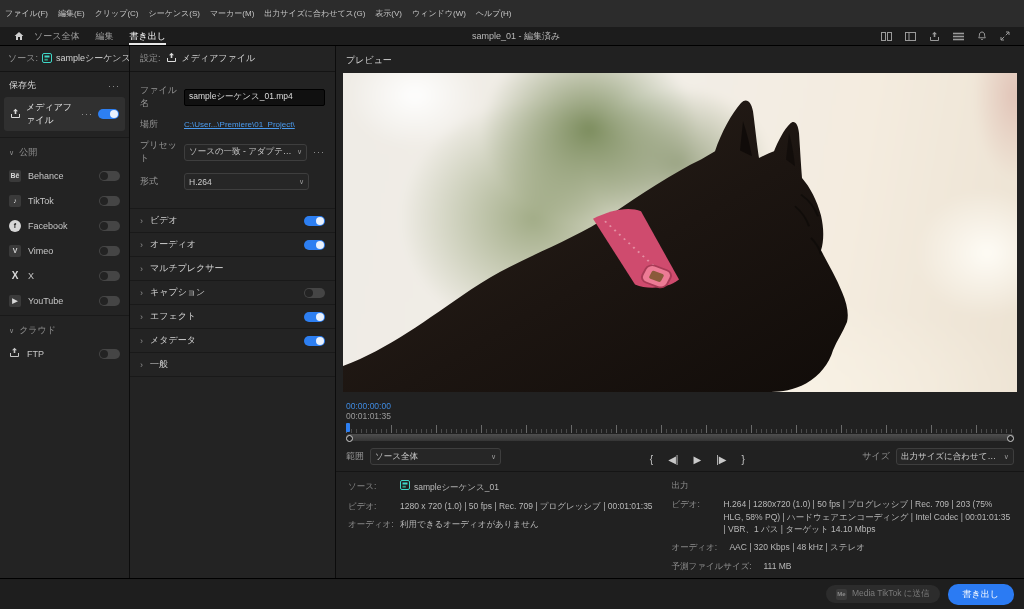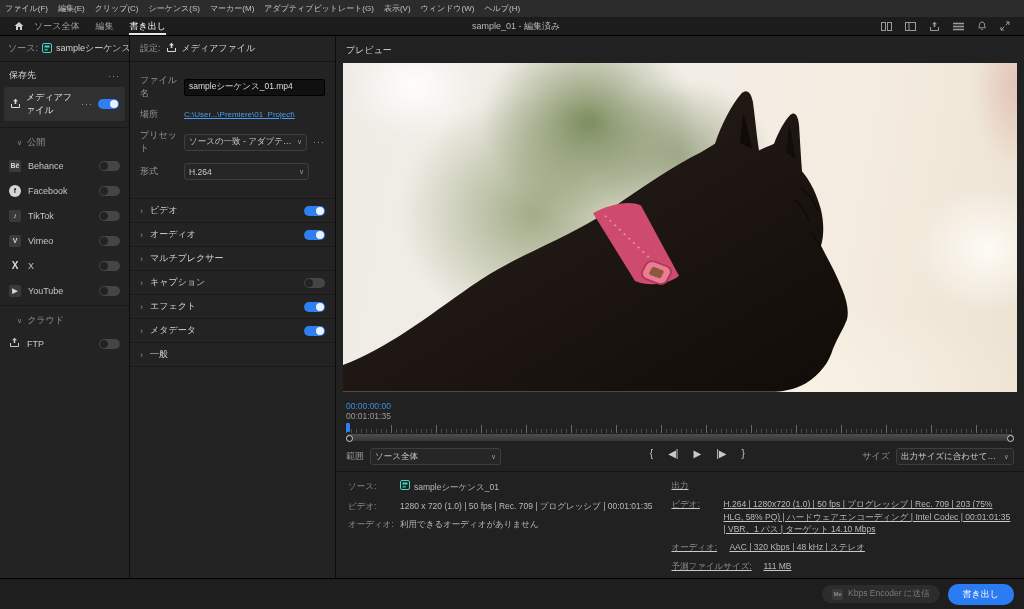--- a/index.html
+++ b/index.html
@@ -1,21 +1,21 @@
 <!DOCTYPE html>
 <html><head>
 <meta charset="utf-8">
 <style>
   * { margin:0; padding:0; box-sizing:border-box; }
   html,body { width:1024px; height:609px; overflow:hidden; background:#1d1d1d;
     font-family:"Liberation Sans", sans-serif; -webkit-font-smoothing:antialiased; }
   .app { width:1024px; height:609px; display:flex; flex-direction:column; color:#c8c8c8; }
 
   
-  .menubar { height:17px; background:#2c2c2c; display:flex; align-items:center;
+  .menubar { height:27px; background:#2c2c2c; display:flex; align-items:center;
     gap:10px; padding:0 5px; font-size:8px; color:#c4c4c4; flex:0 0 auto; }
   .menubar span { cursor:default; white-space:nowrap; }
 
   
   .header { height:19px; background:#1c1c1c; border-bottom:1px solid #000;
     display:flex; align-items:center; position:relative; flex:0 0 auto; }
   .home { margin:0 10px 0 14px; color:#cfcfcf; display:flex; }
   .tabs { display:flex; gap:16px; font-size:9px; color:#9f9f9f; height:100%; align-items:center; }
   .tab { height:100%; display:flex; align-items:center; border-bottom:2px solid transparent; padding-top:2px; }
   .tab.active { color:#fff; border-bottom-color:#e8e8e8; }
@@ -30,21 +30,21 @@
   .sidebar { width:130px; background:#232323; border-right:1px solid #0c0c0c; font-size:9px; }
   .src-row { display:flex; align-items:center; gap:4px; padding:0 8px; height:26px;
     border-bottom:1px solid #141414; white-space:nowrap; overflow:hidden; }
   .dim { color:#949494; }
   .val { color:#d2d2d2; }
   .dest-hdr { display:flex; align-items:center; justify-content:space-between; padding:7px 9px 5px; color:#dadada; }
   .dots { color:#9a9a9a; letter-spacing:1px; font-size:9px; }
   .media-row { margin:0 4px 6px; padding:4px 6px; background:#303030; border-radius:3px;
     display:flex; align-items:center; gap:5px; color:#e4e4e4; }
   .media-row .dots { margin-left:auto; }
-  .sect-hdr { display:flex; align-items:center; gap:5px; padding:8px 17px 4px; color:#8f8f8f;
+  .sect-hdr { display:flex; align-items:center; gap:5px; padding:8px 9px 4px; color:#8f8f8f;
     border-top:1px solid #191919; margin-top:2px; }
   .pub-row { display:flex; align-items:center; gap:7px; height:25px; padding:0 9px; color:#c6c6c6; }
   .pub-row .toggle { margin-left:auto; }
   .media-toggle { margin-left:0; }
 
   .icobox { width:12px; height:12px; border-radius:2px; background:#3a3a3a; color:#d8d8d8;
     font-size:7px; display:flex; align-items:center; justify-content:center; flex:0 0 auto; font-weight:bold; }
   .icobox.round { border-radius:50%; background:#d6d6d6; color:#222; }
   .icobox.plain { background:transparent; font-size:10px; color:#d8d8d8; }
 
@@ -104,31 +104,31 @@
       repeating-linear-gradient(90deg,#4c4c4c 0 1px, transparent 1px 5px);
     background-size:100% 8px, 100% 4px;
     background-position:0 0, 0 4px; background-repeat:no-repeat; }
   .playhead { position:absolute; left:0; top:-2px; width:4px; height:9px; background:#2d7ff2; border-radius:1px; }
   .scrub { margin:1px 10px 0; height:9px; border-radius:5px;
     background:linear-gradient(#4e4e4e,#353535); position:relative; }
   .scrub .h1,.scrub .h2 { position:absolute; top:1px; width:7px; height:7px; border-radius:50%;
     background:#202020; border:1px solid #cfcfcf; }
   .scrub .h1 { left:0; } .scrub .h2 { right:0; }
 
-  .ctl-row { display:flex; align-items:flex-start; padding:7px 10px 6px; gap:20px; }
+  .ctl-row { display:flex; align-items:flex-end; padding:7px 10px 6px; gap:20px; }
   .ctl-left { display:flex; align-items:center; gap:6px; width:235px; flex:0 0 auto; }
   .ctl-left .select { flex:0 0 auto; width:131px; }
   .transport { display:flex; align-items:center; gap:15px; color:#c9c9c9; font-size:10px; margin:0 auto; }
   .transport span { cursor:default; }
   .ctl-right { display:flex; align-items:center; gap:6px; margin-left:auto; }
   .ctl-right .select { width:118px; flex:0 0 auto; }
 
   .info { border-top:1px solid #151515; display:flex; padding:8px 12px 0; gap:18px; font-size:8.5px; flex:1; }
   .info .col-l { width:46%; flex:0 0 auto; }
-  .info .col-r { flex:1; min-width:0;text-decoration:underline; }
+  .info .col-r { flex:1; min-width:0; }
   .irow { display:flex; margin-bottom:6px; line-height:1.45; }
   .irow .ilbl { flex:0 0 auto; width:52px; color:#8d8d8d; }
   .irow .ival { color:#b9b9b9; }
   .irow .seq { display:flex; align-items:center; gap:4px; }
   .out-hdr { color:#8d8d8d; margin-bottom:6px; }
 
   
   .footer { height:31px; background:#1e1e1e; border-top:1px solid #000; display:flex;
     align-items:center; justify-content:flex-end; gap:8px; padding:0 10px; flex:0 0 auto; }
   .btn-me { display:flex; align-items:center; gap:5px; background:#2c2c2c; border-radius:10px;
@@ -143,21 +143,21 @@
 <body>
 
 <div class="app">
 
   <div class="menubar">
     <span>ファイル(F)</span>
     <span>編集(E)</span>
     <span>クリップ(C)</span>
     <span>シーケンス(S)</span>
     <span>マーカー(M)</span>
-    <span>アダプティブビットレート(G)</span>
+    <span>出力サイズに合わせてス(G)</span>
     <span>表示(V)</span>
     <span>ウィンドウ(W)</span>
     <span>ヘルプ(H)</span>
   </div>
 
   <div class="header">
     <span class="home">
       <svg width="10" height="10" viewBox="0 0 10 10">
           <path d="M5 1 L9.4 5 H8 V9 H6 V6 H4 V9 H2 V5 H0.6 Z" fill="#cfcfcf"></path>
         </svg>
@@ -244,27 +244,27 @@
         <span style="font-size:7px;">∨</span>
         <span>公開</span>
       </div>
 
       <div class="pub-row">
         <span class="icobox">Bē</span>
         <span>Behance</span>
         <span class="toggle off"></span>
       </div>
       <div class="pub-row">
+        <span class="icobox">♪</span>
+        <span>TikTok</span>
+        <span class="toggle off"></span>
+      </div>
+      <div class="pub-row">
         <span class="icobox round">f</span>
         <span>Facebook</span>
-        <span class="toggle off"></span>
-      </div>
-      <div class="pub-row">
-        <span class="icobox">♪</span>
-        <span>TikTok</span>
         <span class="toggle off"></span>
       </div>
       <div class="pub-row">
         <span class="icobox">V</span>
         <span>Vimeo</span>
         <span class="toggle off"></span>
       </div>
       <div class="pub-row">
         <span class="icobox plain">X</span>
         <span>X</span>
@@ -473,17 +473,17 @@
             <span class="ival">111 MB</span>
           </div>
         </div>
       </div>
     </section>
   </div>
 
   <div class="footer">
     <span class="btn-me">
       <span class="me-ic">Me</span>
-      <span>Kbps Encoder に送信</span>
+      <span>Media TikTok に送信</span>
     </span>
     <span class="btn-export">書き出し</span>
   </div>
 </div>
 
 </body></html>

